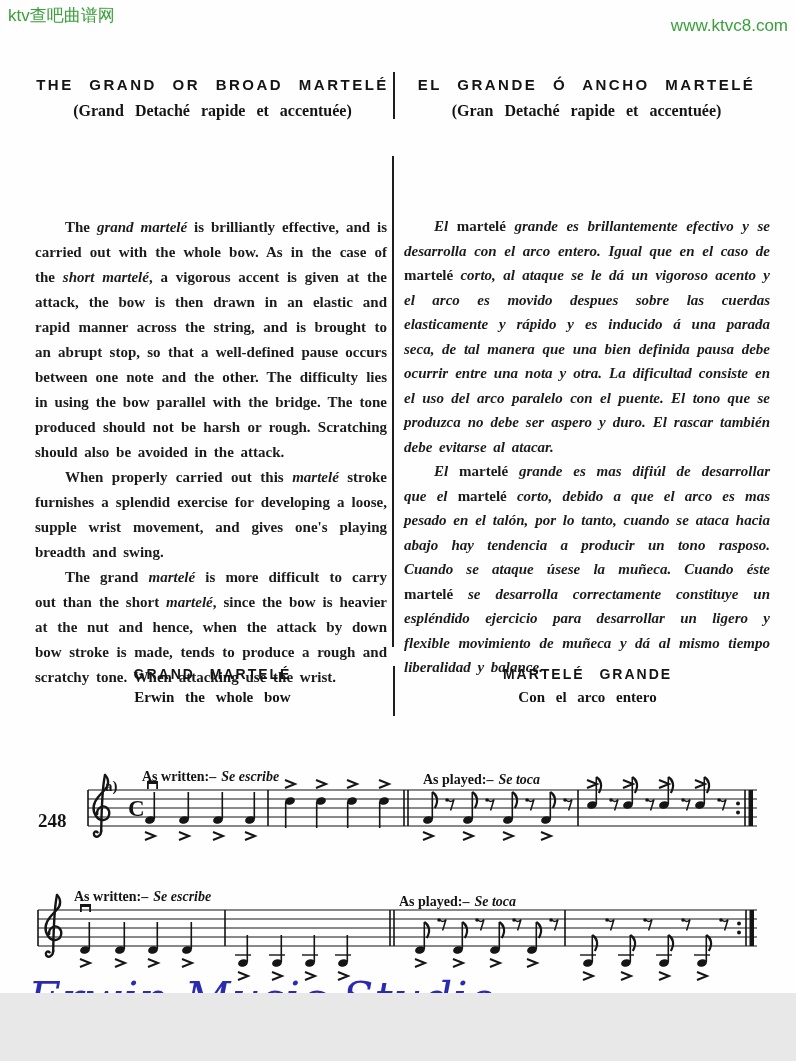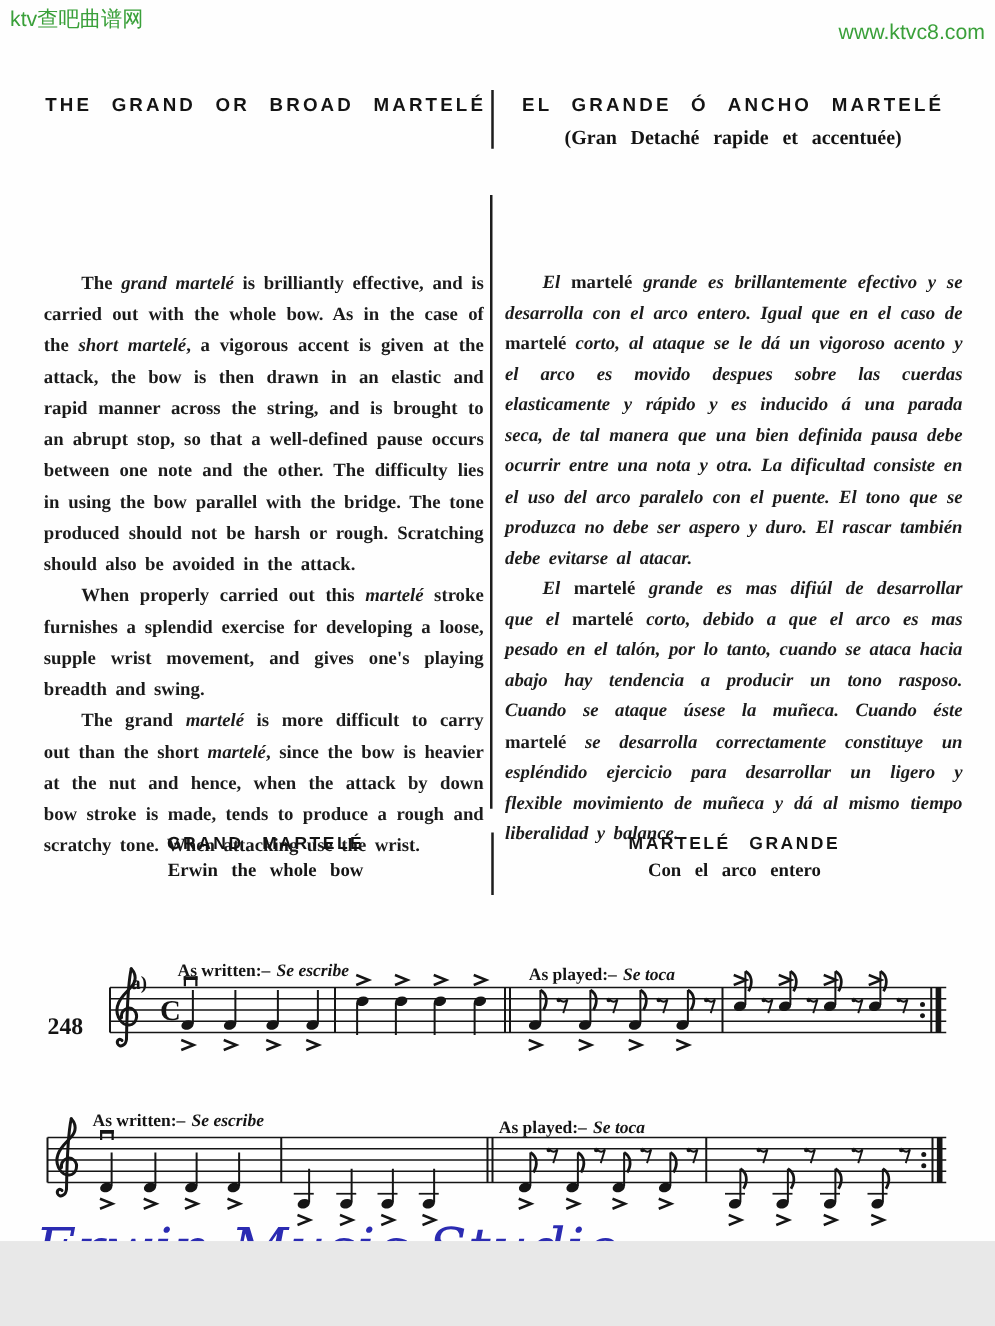--- a/index.html
+++ b/index.html
@@ -40,20 +40,21 @@
 </head>
 <body>
 
 <div class="page">
 
   <div class="abs site-green" style="left:8px;top:4px;">ktv查吧曲谱网</div>
   <div class="abs site-green" style="right:8px;top:16px;">www.ktvc8.com</div>
 
   <div class="abs" style="left:35px;top:76px;width:355px;">
     <div class="h-main">THE GRAND OR BROAD MARTELÉ</div>
+    <div class="h-sub">(Grand Detaché rapide et accentuée)</div>
   </div>
   <div class="abs" style="left:403px;top:76px;width:367px;">
     <div class="h-main">EL GRANDE Ó ANCHO MARTELÉ</div>
     <div class="h-sub">(Gran Detaché rapide et accentuée)</div>
   </div>
 
   <div class="vdiv" style="left:393px;top:72px;height:47px;"></div>
   <div class="vdiv" style="left:392px;top:156px;height:491px;"></div>
   <div class="vdiv" style="left:393px;top:666px;height:50px;"></div>
 

